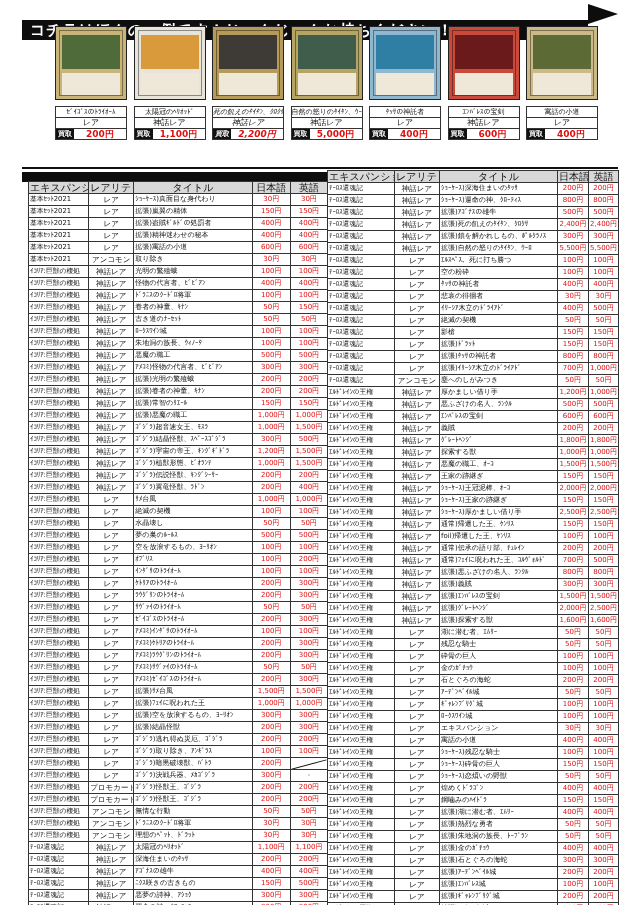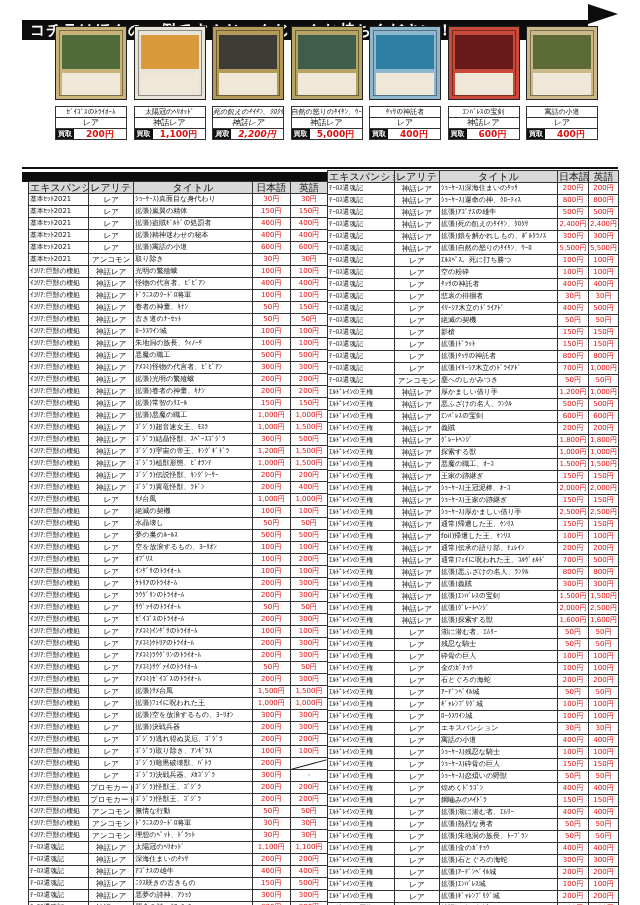--- a/index.html
+++ b/index.html
@@ -474,21 +474,21 @@
       <tr>
         <td class="exp">ｲｺﾘｱ:巨獣の棲処</td>
         <td class="rar">レア</td>
         <td class="ttl">拡張)空を放浪するもの、ﾖｰﾘｵﾝ</td>
         <td class="jp">300円</td>
         <td class="en">300円</td>
       </tr>
       <tr>
         <td class="exp">ｲｺﾘｱ:巨獣の棲処</td>
         <td class="rar">レア</td>
-        <td class="ttl">拡張)決戦兵器</td>
+        <td class="ttl">拡張)結晶怪獣</td>
         <td class="jp">200円</td>
         <td class="en">300円</td>
       </tr>
       <tr>
         <td class="exp">ｲｺﾘｱ:巨獣の棲処</td>
         <td class="rar">レア</td>
         <td class="ttl">ｺﾞｼﾞﾗ)逃れ得ぬ災厄、ｺﾞｼﾞﾗ</td>
         <td class="jp">200円</td>
         <td class="en">200円</td>
       </tr>

